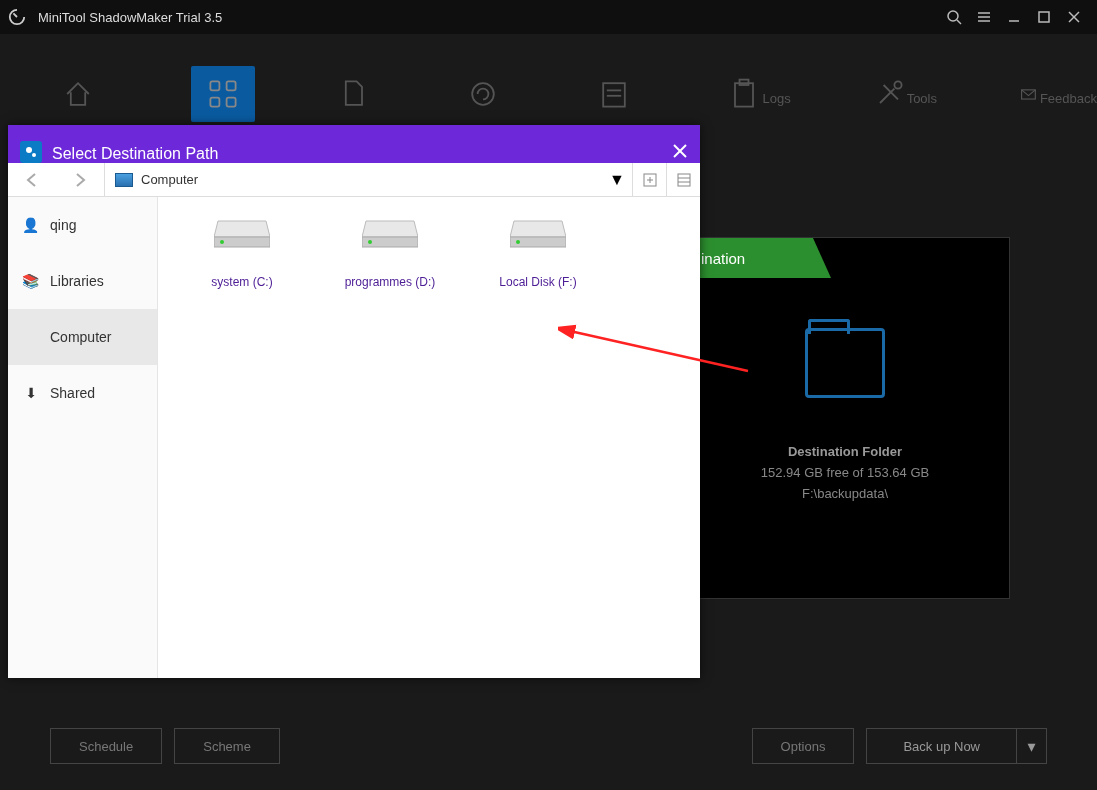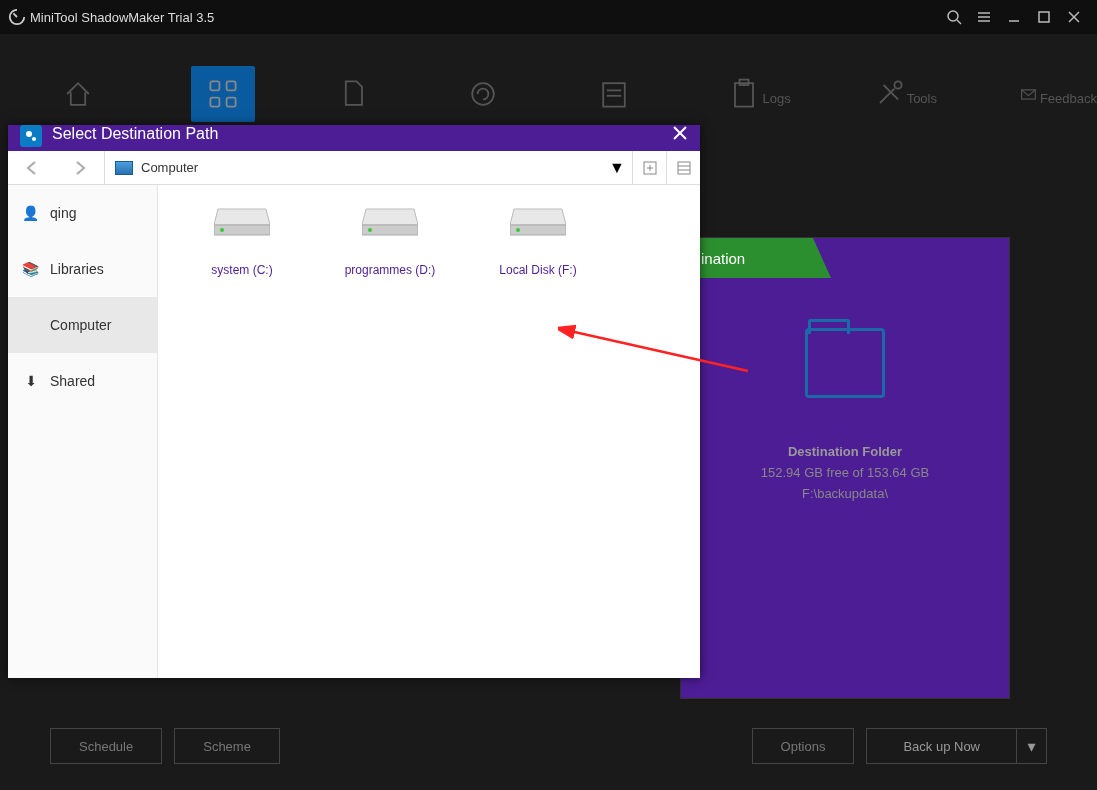--- a/index.html
+++ b/index.html
@@ -1,52 +1,52 @@
 <!DOCTYPE html>
 <html><head>
 <meta charset="utf-8">
 <style>
 * { box-sizing: border-box; margin: 0; padding: 0; }
 body { width: 1097px; height: 790px; background: #1a1a1a; font-family: "Segoe UI", Arial, sans-serif; overflow: hidden; position: relative; }
 
 
 .titlebar { height: 34px; background: #0f0f0f; display: flex; align-items: center; color: #ccc; padding: 0 8px; }
 .titlebar .logo { width: 18px; height: 18px; display: flex; align-items: center; justify-content: center; }
-.titlebar .app-title { margin-left: 4px; font-size: 13px; color: #ddd; }
+.titlebar .app-title { margin-left: 12px; font-size: 13px; color: #ddd; }
 .titlebar .spacer { flex: 1; }
 .titlebar .ctl { width: 30px; height: 30px; display: flex; align-items: center; justify-content: center; color: #bbb; }
 .titlebar .ctl svg { width: 16px; height: 16px; }
 
 
 .topnav { height: 120px; display: flex; align-items: center; padding-left: 60px; gap: 80px; }
 .topnav .item { width: 80px; display: flex; flex-direction: row; align-items: center; color: #555; font-size: 13px; }
 .topnav .item.active { background: #0a5aa0; padding: 10px 14px; border-radius: 2px; color: #888; }
 .topnav .icon { width: 36px; height: 36px; display: flex; align-items: center; justify-content: center; }
 .topnav .label { margin-top: 8px; }
 
 
-.dest-panel { position: absolute; top: 237px; left: 680px; width: 330px; height: 462px; background: #4c1d95; border: 1px solid #333; }
+.dest-panel { position: absolute; top: 237px; left: 680px; width: 330px; height: 362px; background: #000000; border: 1px solid #333; }
 .dest-panel .tab-header { height: 40px; background: #2c8f2f; display: flex; align-items: center; padding-left: 20px; color: #fff; font-size: 15px; clip-path: polygon(0 0, 88% 0, 100% 100%, 0 100%); width: 150px; }
 .dest-panel .folder-area { display: flex; flex-direction: column; align-items: center; padding-top: 50px; color: #888; font-size: 13px; }
 .dest-panel .folder-icon { width: 80px; height: 70px; border: 3px solid #1a6aa8; border-radius: 4px; position: relative; margin-bottom: 40px; }
 .dest-panel .folder-icon::before { content:""; position:absolute; top:-12px; left:0; width:36px; height:12px; border:3px solid #1a6aa8; border-bottom:none; border-radius:3px 3px 0 0; }
 .dest-panel .folder-area .line { margin-top: 6px; text-align:center; }
 .dest-panel .folder-area .line.bold { font-weight:bold; color:#999; }
 
 
 .bottombar { position: absolute; left:0; right:0; bottom:0; height: 88px; display: flex; align-items: center; padding: 0 50px; gap: 12px; }
 .bottombar .btn { border: 1px solid #444; color: #777; background: transparent; height: 36px; padding: 0 28px; font-size: 13px; display:flex; align-items:center; justify-content:center; }
 .bottombar .right { margin-left: auto; display: flex; gap: 12px; }
 .bottombar .backup { display:flex; }
 .bottombar .backup .main { border:1px solid #444; color:#999; height:36px; padding:0 36px; font-size:13px; display:flex; align-items:center; }
 .bottombar .backup .arrow { border:1px solid #444; border-left:none; width:30px; height:36px; display:flex; align-items:center; justify-content:center; color:#999; }
 
 
 .dialog { position:absolute; top:125px; left:8px; width:692px; height:553px; background:#fff; box-shadow:0 0 10px rgba(0,0,0,0.6); display:flex; flex-direction:column; }
-.d-title { height:26px; background:#4c1d95; display:flex; align-items:flex-start; padding:0 12px; color:#fff; font-size:16px; }
+.d-title { height:38px; background:#6d28d9; display:flex; align-items:flex-end; padding:0 12px; color:#fff; font-size:16px; }
 .d-title .d-logo { width:22px; height:22px; background:#0a7bc4; border-radius:3px; display:flex; align-items:center; justify-content:center; margin-right:10px; }
 .d-title .d-spacer { flex:1; }
 .d-title .close { color:#fff; }
 .d-toolbar { height:34px; background:#fff; border-bottom:1px solid #ddd; display:flex; align-items:center; }
 .d-toolbar .nav { width:48px; display:flex; align-items:center; justify-content:center; color:#999; }
 .d-toolbar .sep { width:1px; height:100%; background:#ddd; }
 .d-toolbar .path { flex:1; display:flex; align-items:center; padding-left:10px; font-size:13px; color:#333; }
 .d-toolbar .path .mon { width:18px; height:14px; background:linear-gradient(#4aa0e0,#2a70b0); border:1px solid #1a5a90; margin-right:8px; }
 .d-toolbar .dd { width:30px; display:flex; align-items:center; justify-content:center; }
 .d-toolbar .rbtn { width:34px; height:100%; display:flex; align-items:center; justify-content:center; border-left:1px solid #ddd; color:#777; }

